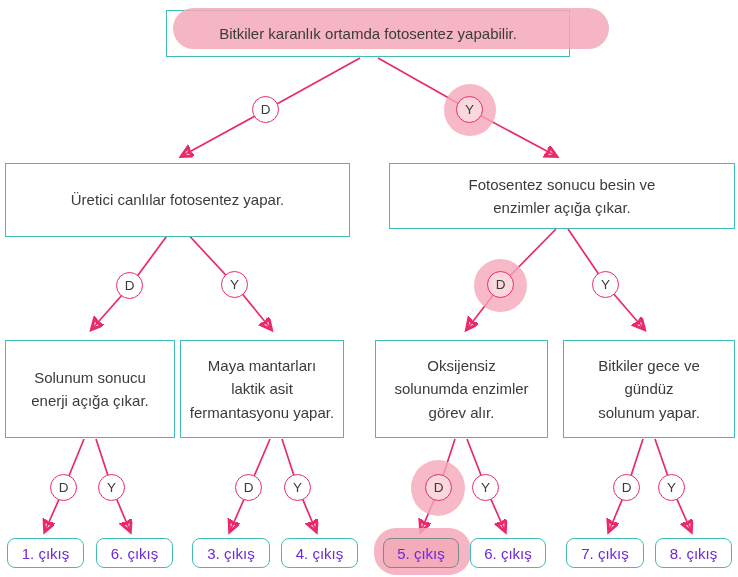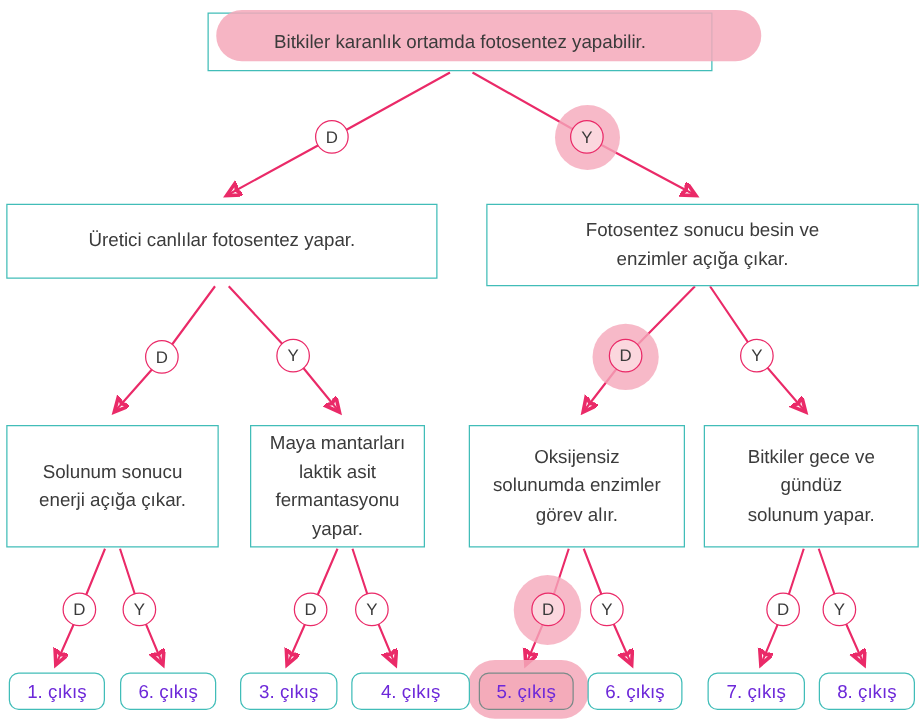--- a/index.html
+++ b/index.html
@@ -82,50 +82,50 @@
   <div class="dy hl" style="left:425px;top:474px">D</div>
   <div class="dy" style="left:472px;top:474px">Y</div>
   <div class="dy" style="left:613px;top:474px">D</div>
   <div class="dy" style="left:658px;top:474px">Y</div>
 
   <div class="box" style="left:166px;top:10px;width:404px;height:47px">
     <div class="root-pill"></div>
     <span class="tl">Bitkiler karanlık ortamda fotosentez yapabilir.</span>
   </div>
 
-  <div class="box" style="left:5px;top:163px;width:345px;height:60px">
+  <div class="box" style="left:5px;top:163px;width:345px;height:74px">
     <span class="tl">Üretici canlılar fotosentez yapar.</span>
   </div>
   <div class="box" style="left:389px;top:163px;width:346px;height:66px">
     <span class="tl">Fotosentez sonucu besin ve</span>
     <span class="tl">enzimler açığa çıkar.</span>
   </div>
 
   <div class="box" style="left:5px;top:340px;width:170px;height:98px">
     <span class="tl">Solunum sonucu</span>
     <span class="tl">enerji açığa çıkar.</span>
   </div>
-  <div class="box" style="left:200px;top:340px;width:140px;height:98px">
+  <div class="box" style="left:180px;top:340px;width:164px;height:98px">
     <span class="tl">Maya mantarları</span>
     <span class="tl">laktik asit</span>
     <span class="tl">fermantasyonu yapar.</span>
   </div>
   <div class="box" style="left:375px;top:340px;width:173px;height:98px">
     <span class="tl">Oksijensiz</span>
     <span class="tl">solunumda enzimler</span>
     <span class="tl">görev alır.</span>
   </div>
   <div class="box" style="left:563px;top:340px;width:172px;height:98px">
     <span class="tl">Bitkiler gece ve</span>
     <span class="tl">gündüz</span>
     <span class="tl">solunum yapar.</span>
   </div>
 
   <div class="out" style="left:7px;width:77px">1. çıkış</div>
   <div class="out" style="left:96px;width:77px">6. çıkış</div>
   <div class="out" style="left:192px;width:78px">3. çıkış</div>
-  <div class="out" style="left:281px;width:95px">4. çıkış</div>
+  <div class="out" style="left:281px;width:77px">4. çıkış</div>
   <div class="out hl" style="left:383px;width:76px">5. çıkış</div>
   <div class="out" style="left:470px;width:76px">6. çıkış</div>
   <div class="out" style="left:566px;width:78px">7. çıkış</div>
   <div class="out" style="left:655px;width:77px">8. çıkış</div>
 
 </div>
 
 </body></html>

